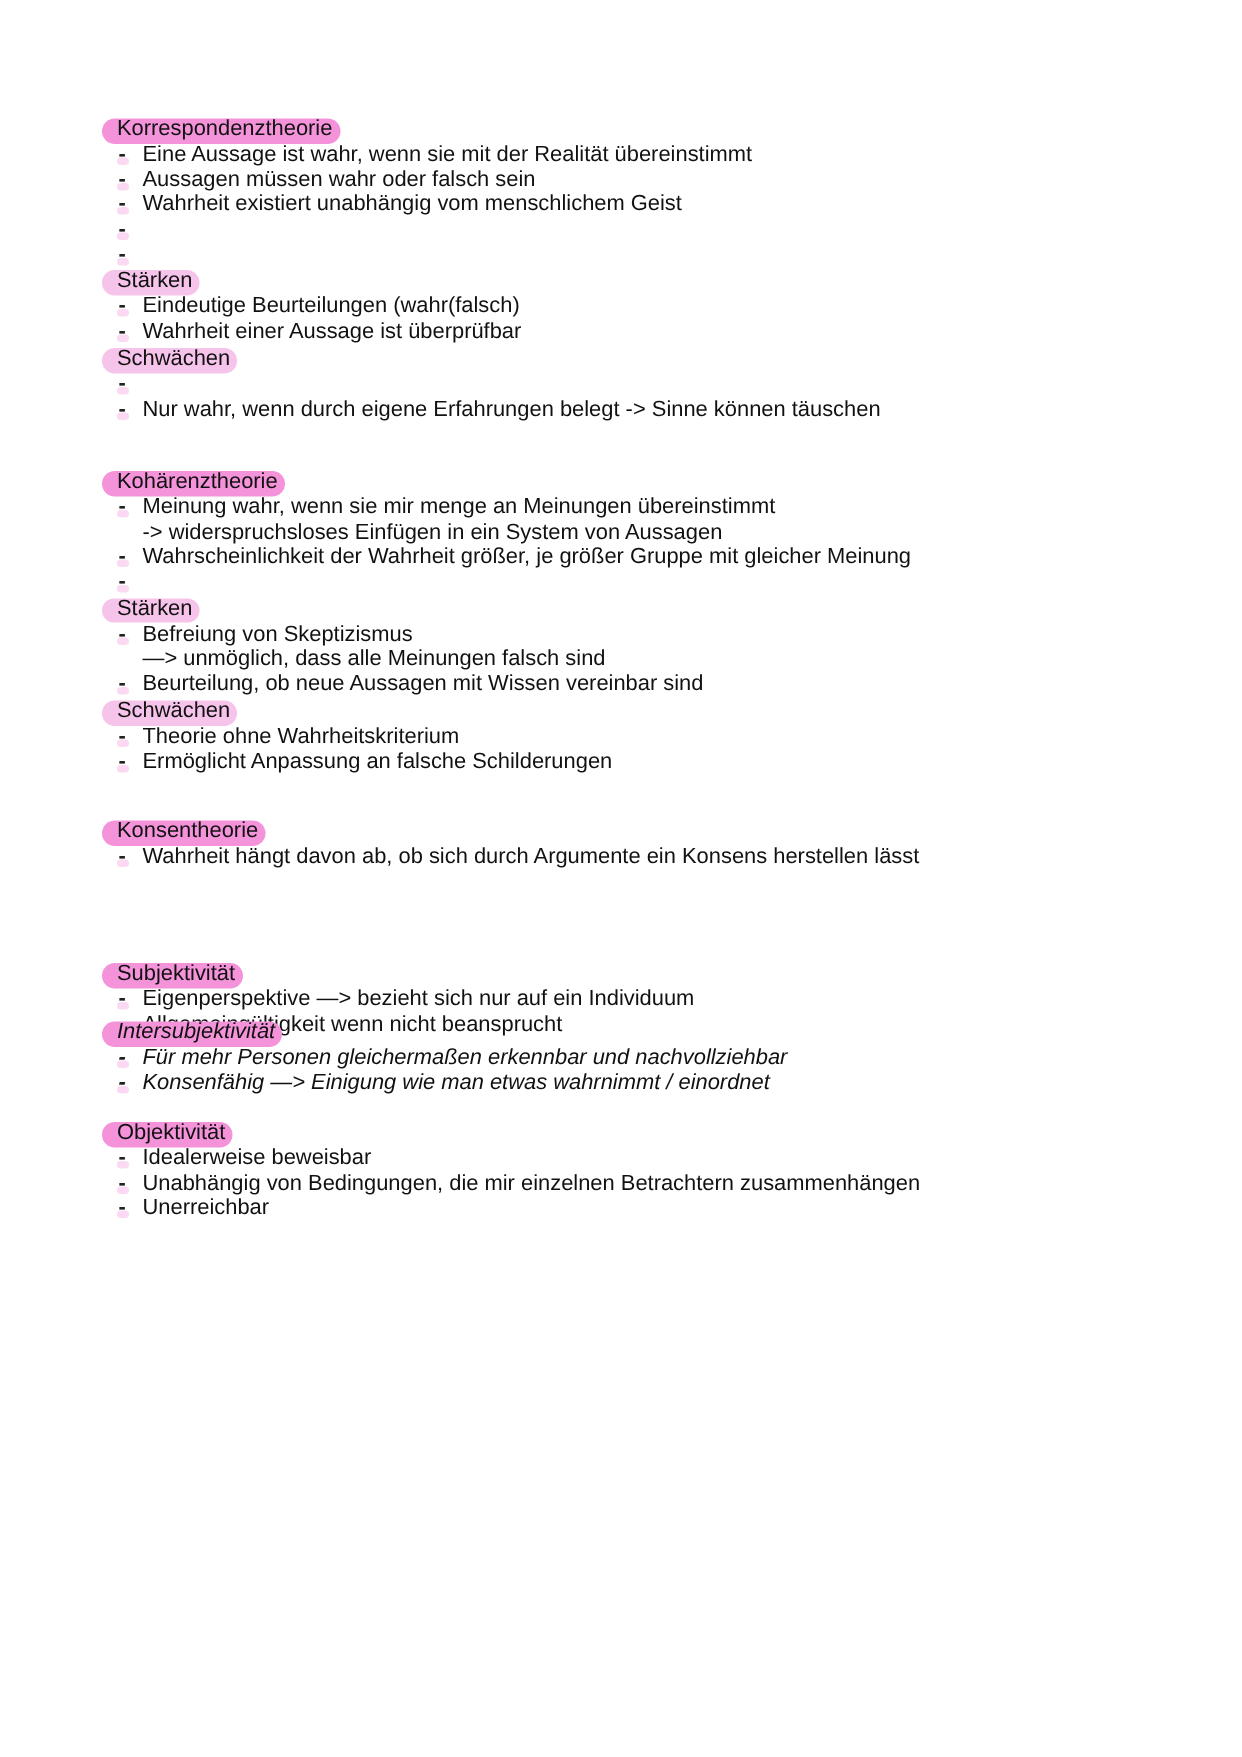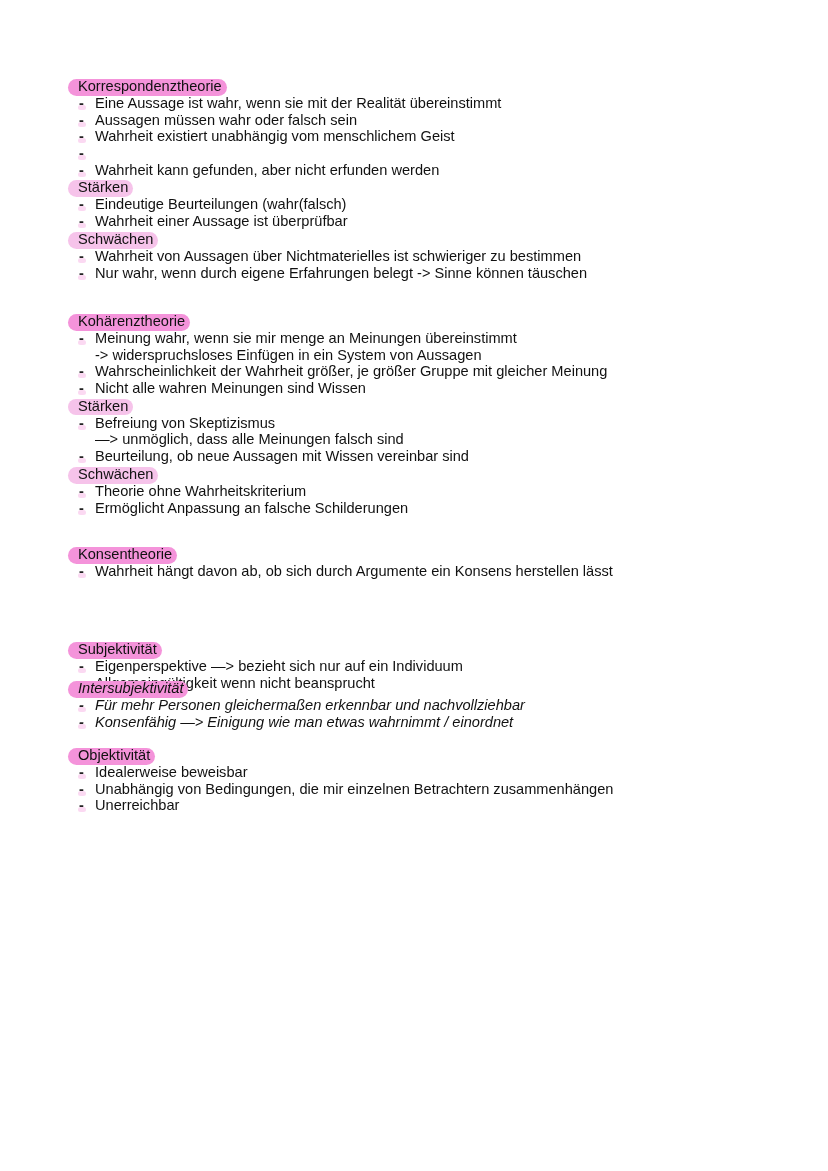--- a/index.html
+++ b/index.html
@@ -38,35 +38,35 @@
 <body style="--hl: #f493da; --hl-sub: #f6c3ea;">
 
 <div class="page">
 
   <div class="section" style="top:77px;">
     <div class="heading"><span>Korrespondenztheorie</span></div>
     <div class="line"><span class="dash">-</span><span>Eine Aussage ist wahr, wenn sie mit der Realität übereinstimmt</span></div>
     <div class="line"><span class="dash">-</span><span>Aussagen müssen wahr oder falsch sein</span></div>
     <div class="line"><span class="dash">-</span><span>Wahrheit existiert unabhängig vom menschlichem Geist</span></div>
     <div class="line"><span class="dash">-</span></div>
-    <div class="line"><span class="dash">-</span><span>Wahrheit kann gefunden, aber nicht erfunden werden</span></div>
+    <div class="line"><span class="dash">-</span></div>
     <div class="heading sub"><span>Stärken</span></div>
     <div class="line"><span class="dash">-</span><span>Eindeutige Beurteilungen (wahr(falsch)</span></div>
     <div class="line"><span class="dash">-</span><span>Wahrheit einer Aussage ist überprüfbar</span></div>
     <div class="heading sub"><span>Schwächen</span></div>
-    <div class="line"><span class="dash">-</span><span>Wahrheit von Aussagen über Nichtmaterielles ist schwieriger zu bestimmen</span></div>
+    <div class="line"><span class="dash">-</span></div>
     <div class="line"><span class="dash">-</span><span>Nur wahr, wenn durch eigene Erfahrungen belegt -&gt; Sinne können täuschen</span></div>
   </div>
 
   <div class="section" style="top:312px;">
     <div class="heading"><span>Kohärenztheorie</span></div>
     <div class="line"><span class="dash">-</span><span>Meinung wahr, wenn sie mir menge an Meinungen übereinstimmt</span></div>
     <div class="line cont"><span>-&gt; widerspruchsloses Einfügen in ein System von Aussagen</span></div>
     <div class="line"><span class="dash">-</span><span>Wahrscheinlichkeit der Wahrheit größer, je größer Gruppe mit gleicher Meinung</span></div>
-    <div class="line"><span class="dash">-</span><span>Nicht alle wahren Meinungen sind Wissen</span></div>
+    <div class="line"><span class="dash">-</span></div>
     <div class="heading sub"><span>Stärken</span></div>
     <div class="line"><span class="dash">-</span><span>Befreiung von Skeptizismus</span></div>
     <div class="line cont"><span>—&gt; unmöglich, dass alle Meinungen falsch sind</span></div>
     <div class="line"><span class="dash">-</span><span>Beurteilung, ob neue Aussagen mit Wissen vereinbar sind</span></div>
     <div class="heading sub"><span>Schwächen</span></div>
     <div class="line"><span class="dash">-</span><span>Theorie ohne Wahrheitskriterium</span></div>
     <div class="line"><span class="dash">-</span><span>Ermöglicht Anpassung an falsche Schilderungen</span></div>
   </div>
 
   <div class="section" style="top:545px;">

